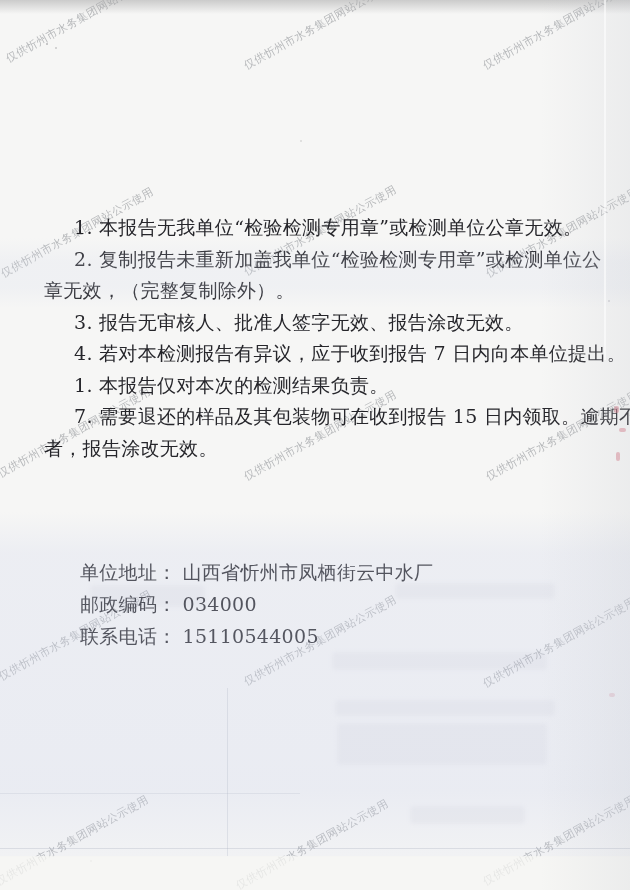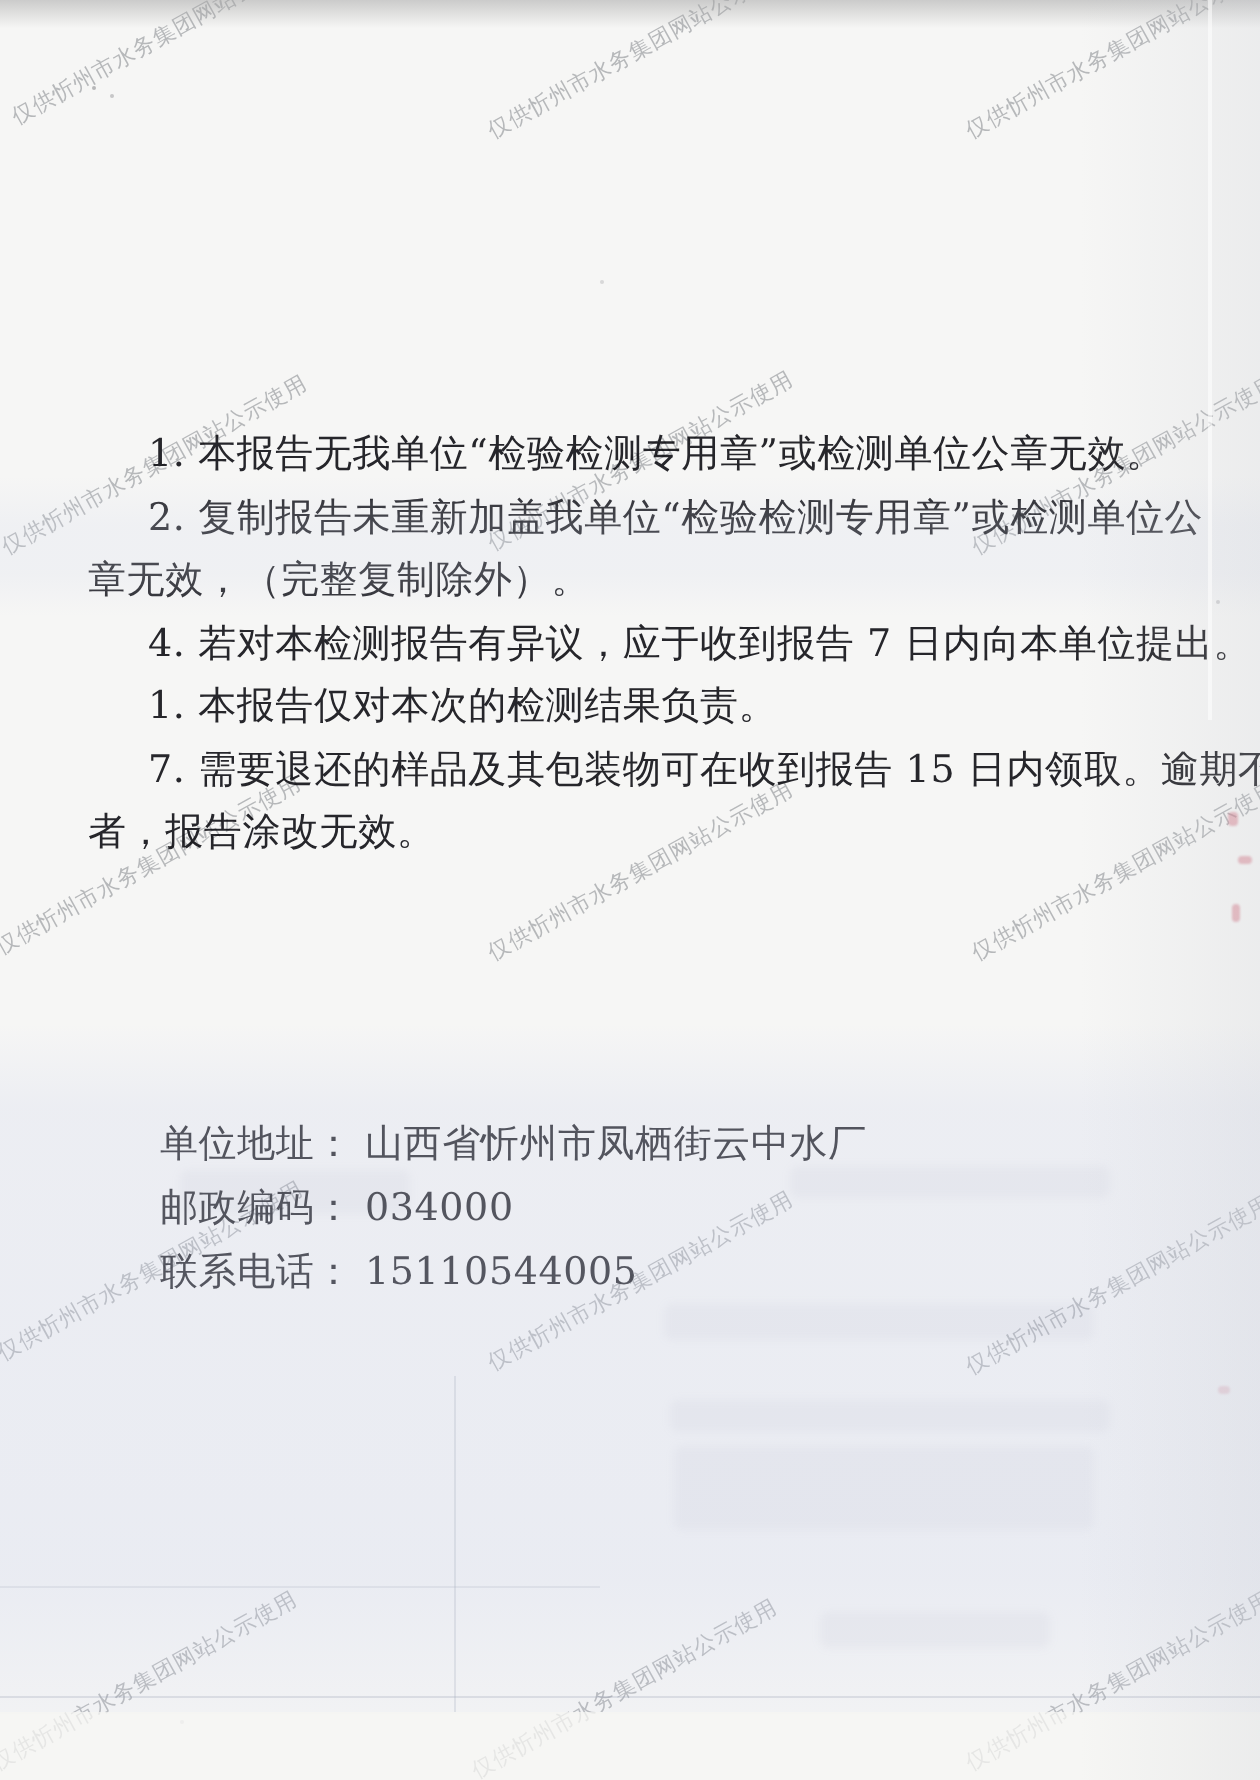--- a/index.html
+++ b/index.html
@@ -72,20 +72,21 @@
   <div class="ghost" style="left:335px; top:700px; width:220px; height:16px;"></div>
   <div class="ghost" style="left:337px; top:723px; width:210px; height:42px;"></div>
   <div class="ghost" style="left:410px; top:806px; width:115px; height:18px;"></div>
   <div class="ghost" style="left:90px; top:585px; width:115px; height:22px;"></div>
 
 
   <div class="statements">
     <div class="stmt-line indent">1. 本报告无我单位“检验检测专用章”或检测单位公章无效。</div>
     <div class="stmt-line indent">2. 复制报告未重新加盖我单位“检验检测专用章”或检测单位公</div>
     <div class="stmt-line">章无效，（完整复制除外）。</div>
+    <div class="stmt-line indent">3. 报告无审核人、批准人签字无效、报告涂改无效。</div>
     <div class="stmt-line indent">4. 若对本检测报告有异议，应于收到报告 7 日内向本单位提出。</div>
     <div class="stmt-line indent">1. 本报告仅对本次的检测结果负责。</div>
     <div class="stmt-line indent">7. 需要退还的样品及其包装物可在收到报告 15 日内领取。逾期不领</div>
     <div class="stmt-line">者，报告涂改无效。</div>
   </div>
 
   <div class="contact">
     <div class="contact-line">
       <span class="label">单位地址：</span><span class="value">山西省忻州市凤栖街云中水厂</span>
     </div>

